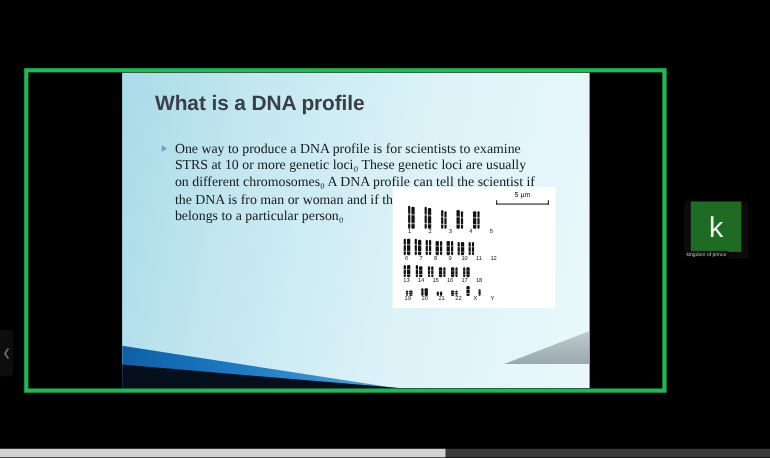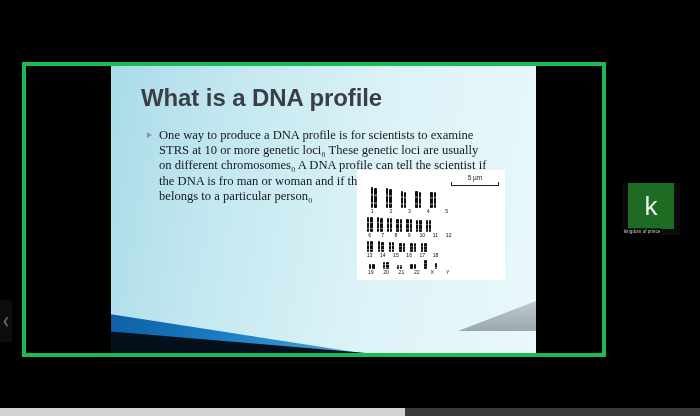--- a/index.html
+++ b/index.html
@@ -98,21 +98,21 @@
     background: linear-gradient(180deg, #b9c3c8 0%, #8d9aa1 100%);
     clip-path: polygon(100% 0, 100% 100%, 0 100%);
     opacity: .85;
   }
 
   
   #slide-title {
     position: absolute;
     left: 30px;
     top: 18px;
-    font-size: 24px;
+    font-size: 19px;
     font-weight: bold;
     color: #3a3f45;
     letter-spacing: -0.1px;
     font-family: "Liberation Sans", sans-serif;
   }
 
   
   #bullet-row {
     position: absolute;
     left: 36px;

